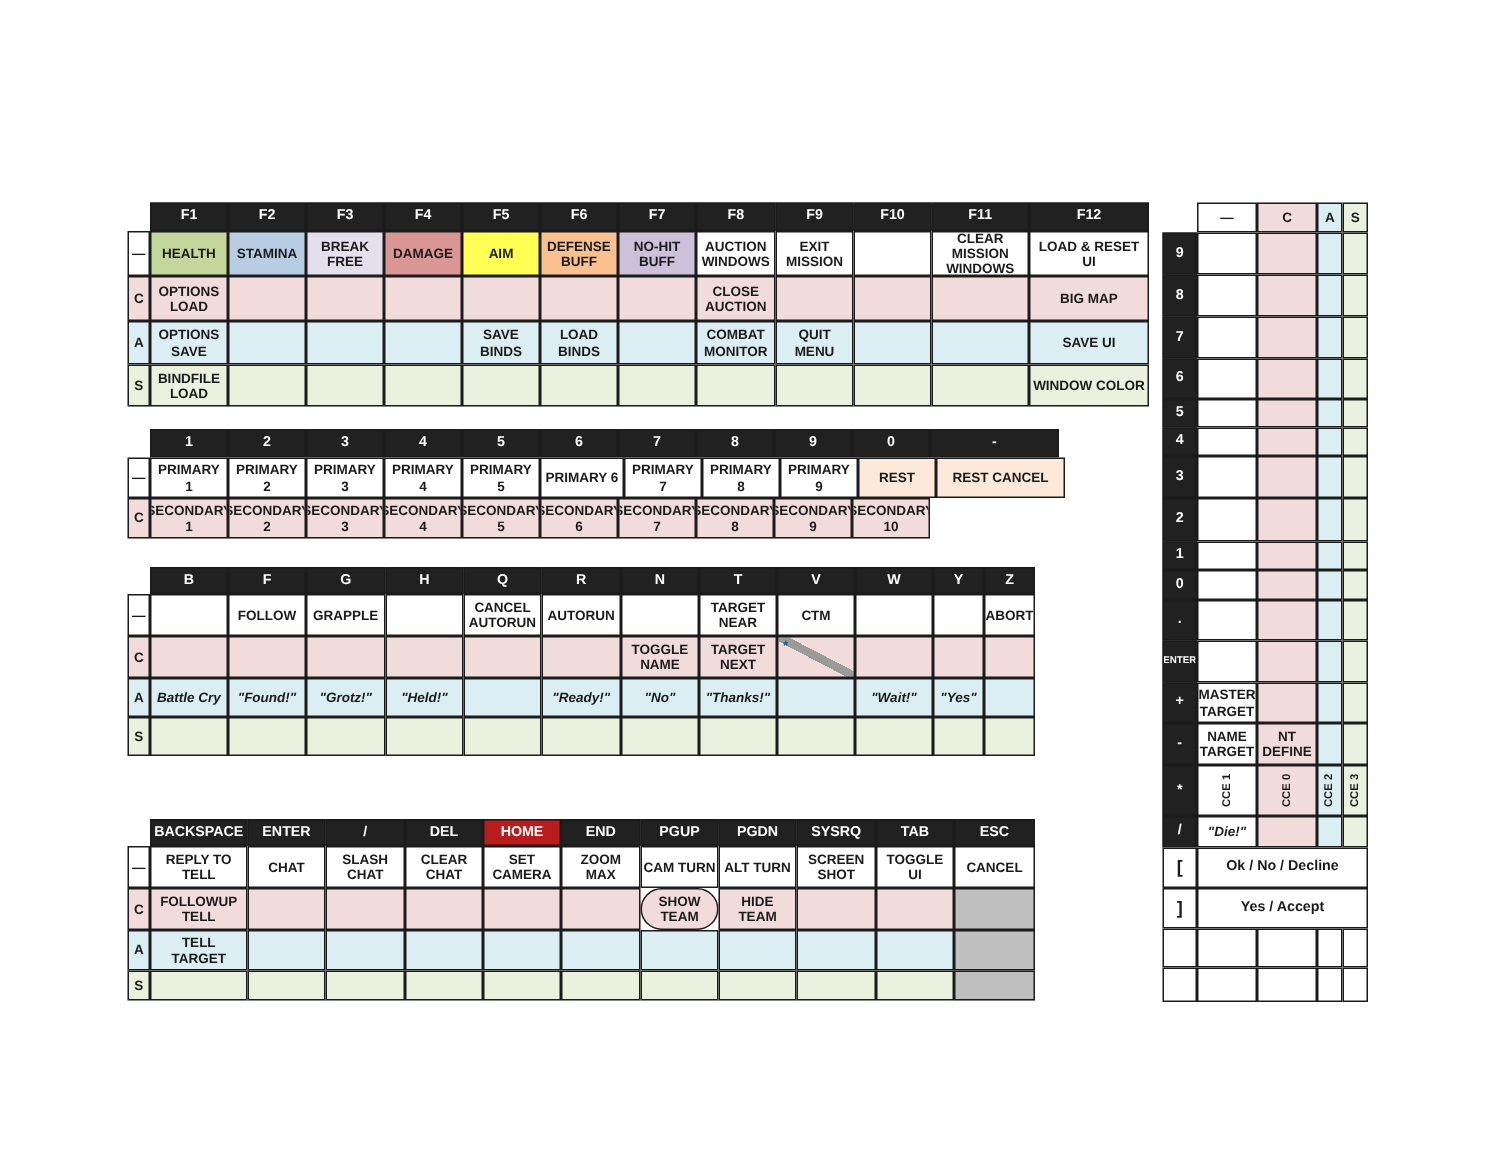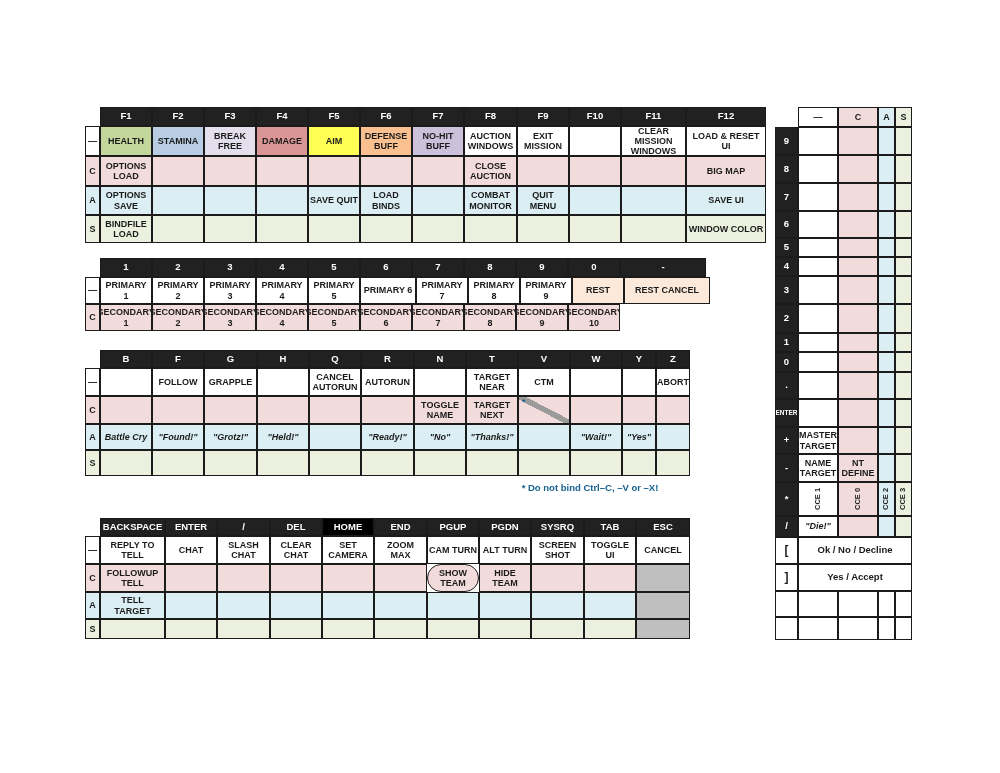--- a/index.html
+++ b/index.html
@@ -1,20 +1,20 @@
 <!DOCTYPE html>
 <html><head>
 <meta charset="utf-8">
 <style>
   html,body{margin:0;padding:0;background:#ffffff;}
   .page{position:relative;width:1000px;height:773px;background:#ffffff;overflow:hidden;
         font-family:"Liberation Sans",sans-serif;color:#1a1a1a;}
   .page-title{position:absolute;left:95px;top:80px;width:670px;text-align:center;
         font-size:15px;font-weight:700;letter-spacing:.3px;}
-  .ktable{position:absolute;}
+  .ktable{position:absolute;margin-top:28px;}
   .krow{display:flex;}
   .spacer{flex-shrink:0;}
   .cell{box-sizing:border-box;border:1px solid #1b1b1b;display:flex;align-items:center;
         justify-content:center;text-align:center;font-weight:700;font-size:9px;
         line-height:1.12;padding:0 1px;overflow:hidden;flex-shrink:0;background:#fff;}
   .hcell{font-size:9.5px;color:#fff;}
   .lcell{font-size:9px;}
   .it{font-style:italic;}
   .skip{border:none;background:transparent !important;}
   .crossed{position:relative;background-image:linear-gradient(to top right,
@@ -84,21 +84,21 @@
         <div class="cell" style="width: 52px; height: 30px; background-color: rgb(242, 220, 219);"></div>
         <div class="cell" style="width: 65px; height: 30px; background-color: rgb(242, 220, 219);"></div>
         <div class="cell" style="width: 80px; height: 30px; background-color: rgb(242, 220, 219);">BIG MAP</div>
       </div>
       <div class="krow">
         <div class="cell lcell" style="width: 15px; height: 29px; background-color: rgb(218, 238, 243);">A</div>
         <div class="cell" style="width: 52px; height: 29px; background-color: rgb(218, 238, 243);">OPTIONS SAVE</div>
         <div class="cell" style="width: 52px; height: 29px; background-color: rgb(218, 238, 243);"></div>
         <div class="cell" style="width: 52px; height: 29px; background-color: rgb(218, 238, 243);"></div>
         <div class="cell" style="width: 52px; height: 29px; background-color: rgb(218, 238, 243);"></div>
-        <div class="cell" style="width: 52px; height: 29px; background-color: rgb(218, 238, 243);">SAVE QUIT</div>
+        <div class="cell" style="width: 52px; height: 29px; background-color: rgb(218, 238, 243);">SAVE BINDS</div>
         <div class="cell" style="width: 52px; height: 29px; background-color: rgb(218, 238, 243);">LOAD BINDS</div>
         <div class="cell" style="width: 52px; height: 29px; background-color: rgb(218, 238, 243);"></div>
         <div class="cell" style="width: 53px; height: 29px; background-color: rgb(218, 238, 243);">COMBAT MONITOR</div>
         <div class="cell" style="width: 52px; height: 29px; background-color: rgb(218, 238, 243);">QUIT MENU</div>
         <div class="cell" style="width: 52px; height: 29px; background-color: rgb(218, 238, 243);"></div>
         <div class="cell" style="width: 65px; height: 29px; background-color: rgb(218, 238, 243);"></div>
         <div class="cell" style="width: 80px; height: 29px; background-color: rgb(218, 238, 243);">SAVE UI</div>
       </div>
       <div class="krow">
         <div class="cell lcell" style="width: 15px; height: 28px; background-color: rgb(235, 241, 222);">S</div>
@@ -239,21 +239,21 @@
         <div class="cell" style="width: 34px; height: 26px; background-color: rgb(235, 241, 222);"></div>
       </div>
     </div>
     <div class="ktable" style="left: 85px; top: 518px;">
       <div class="krow">
         <div class="spacer" style="width: 15px;"></div>
         <div class="cell hcell" style="width: 65px; height: 18px; background-color: rgb(33, 33, 33);">BACKSPACE</div>
         <div class="cell hcell" style="width: 52px; height: 18px; background-color: rgb(33, 33, 33);">ENTER</div>
         <div class="cell hcell" style="width: 53px; height: 18px; background-color: rgb(33, 33, 33);">/</div>
         <div class="cell hcell" style="width: 52px; height: 18px; background-color: rgb(33, 33, 33);">DEL</div>
-        <div class="cell hcell" style="width: 52px; height: 18px; background-color: #000000;">HOME</div>
+        <div class="cell hcell" style="width: 52px; height: 18px; background-color: #b91c1c;">HOME</div>
         <div class="cell hcell" style="width: 53px; height: 18px; background-color: rgb(33, 33, 33);">END</div>
         <div class="cell hcell" style="width: 52px; height: 18px; background-color: rgb(33, 33, 33);">PGUP</div>
         <div class="cell hcell" style="width: 52px; height: 18px; background-color: rgb(33, 33, 33);">PGDN</div>
         <div class="cell hcell" style="width: 53px; height: 18px; background-color: rgb(33, 33, 33);">SYSRQ</div>
         <div class="cell hcell" style="width: 52px; height: 18px; background-color: rgb(33, 33, 33);">TAB</div>
         <div class="cell hcell" style="width: 54px; height: 18px; background-color: rgb(33, 33, 33);">ESC</div>
       </div>
       <div class="krow">
         <div class="cell lcell" style="width: 15px; height: 28px; background-color: rgb(255, 255, 255);">—</div>
         <div class="cell" style="width: 65px; height: 28px; background-color: rgb(255, 255, 255);">REPLY TO TELL</div>

